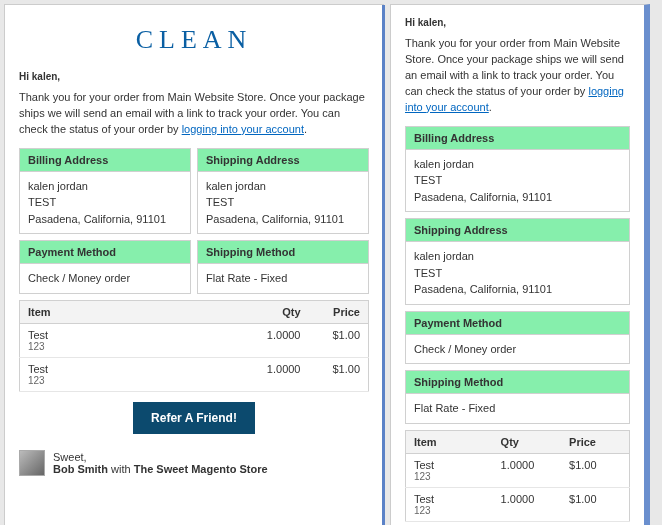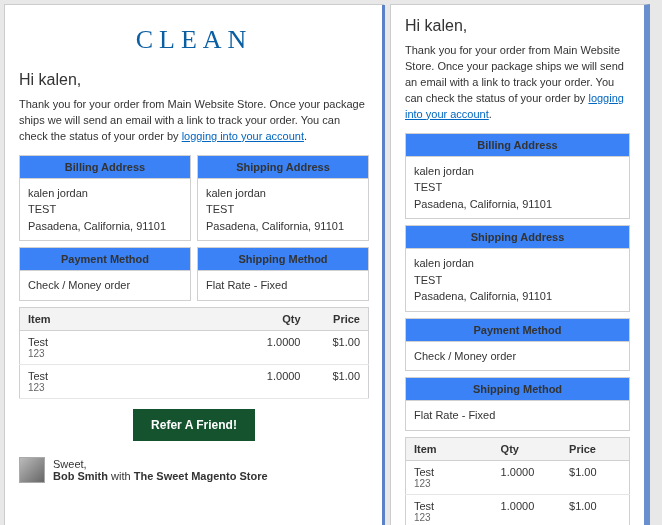--- a/index.html
+++ b/index.html
@@ -23,33 +23,32 @@
   .edge-accent { position:absolute; right:-2px; top:0; bottom:0; width:3px; background:#5b82c7; }
   .logo {
     font-family: "Times New Roman", serif;
     font-size: 26px;
     letter-spacing: 6px;
     color: #0a5fa3;
     text-align: center;
     font-weight: 400;
     margin: 8px 0 16px;
   }
-  h3.greet { font-size: 16px; font-weight: normal; margin-bottom: 8px; }
+  h3.greet { font-size: 10px; font-weight: bold; margin-bottom: 8px; }
   p.intro { font-size: 11px; line-height: 1.45; margin-bottom: 10px; }
   a { color: #0066c0; text-decoration: underline; }
   .grid2 { display: flex; gap: 6px; margin-bottom: 6px; }
   .grid2 .box { flex: 1; }
   .box { border: 1px solid #d0d0d0; }
   .box-head {
-    background: #3b82f6;
+    background: #86efac;
     border-bottom: 1px solid #d0d0d0;
     padding: 5px 8px;
     font-weight: bold;
     font-size: 11px;
-    text-align: center;
   }
   .box-body { padding: 6px 8px; font-size: 11px; line-height: 1.5; }
   .stack .box { margin-bottom: 6px; }
   table.items {
     width: 100%;
     border-collapse: collapse;
     border: 1px solid #d0d0d0;
     font-size: 11px;
     margin-bottom: 10px;
     margin-top: 6px;
@@ -67,21 +66,21 @@
     padding: 5px 8px;
     border-bottom: 1px solid #e6e6e6;
     vertical-align: top;
   }
   table.items td.qty, table.items td.price { text-align: right; }
   .item-sku { color: #666; font-size: 10px; }
   .contact { font-size: 11px; line-height: 1.45; margin-bottom: 10px; }
   .btn {
     display: block;
     margin: 0 auto;
-    background: #14532d;
+    background: #0c4a6e;
     color: #fff;
     border: none;
     padding: 9px 18px;
     font-size: 12px;
     font-weight: bold;
     cursor: pointer;
   }
   .footer {
     display: flex;
     align-items: center;

